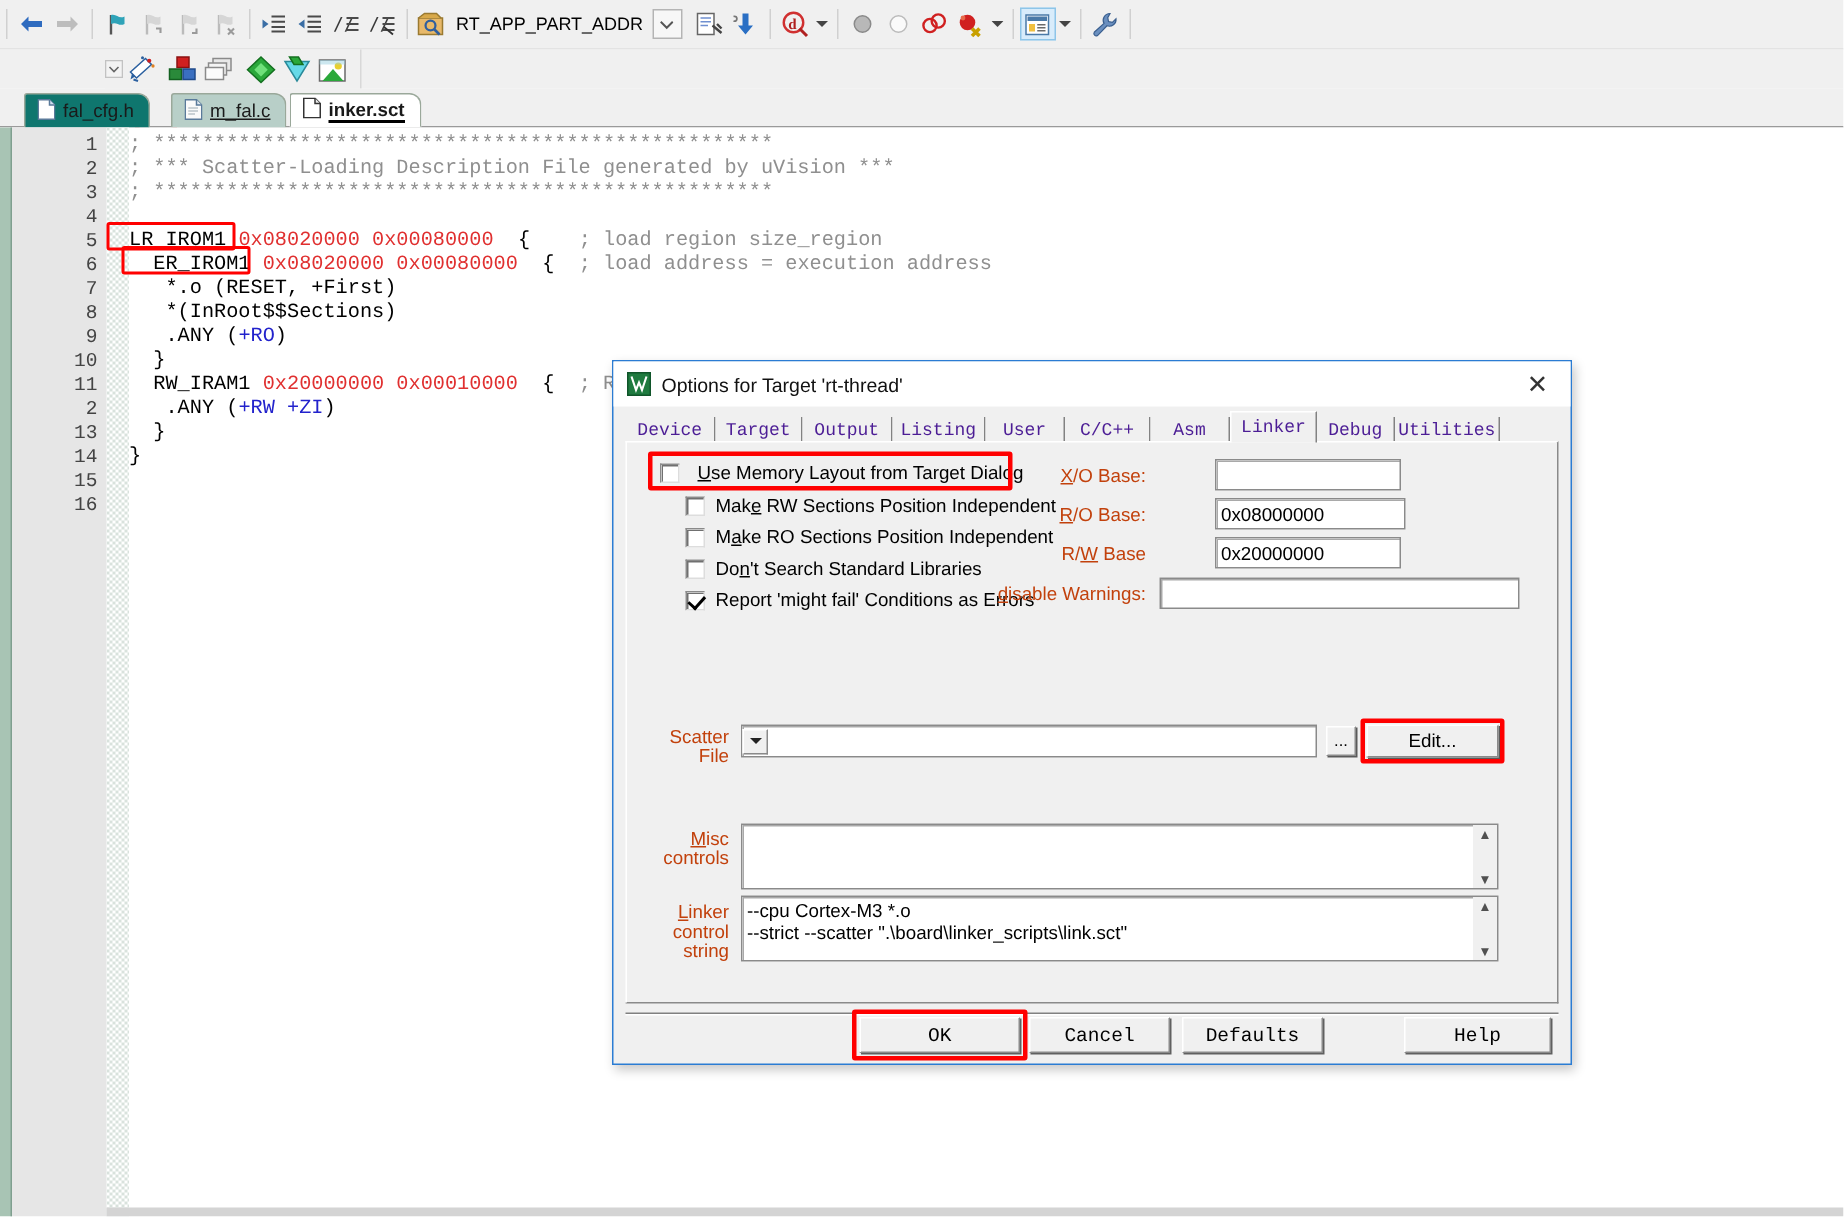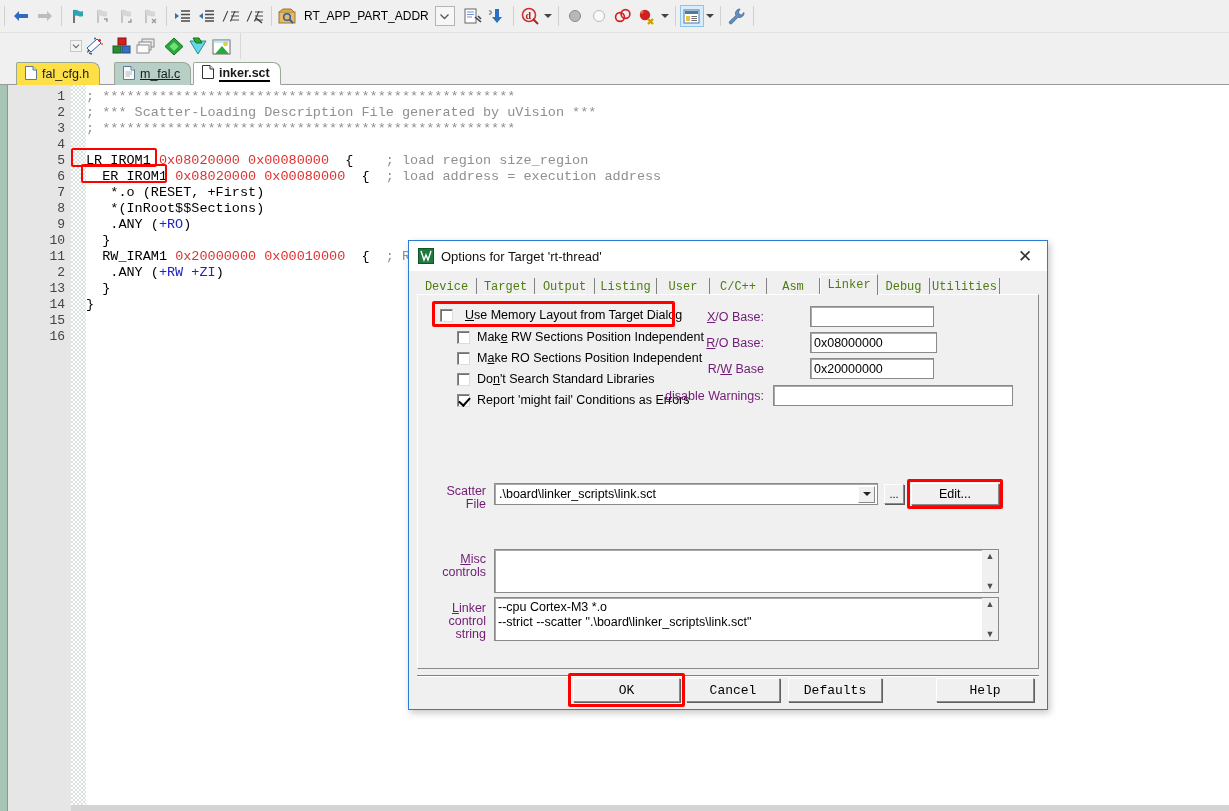--- a/index.html
+++ b/index.html
@@ -57,21 +57,21 @@
   .ftab {
     position: absolute; top: 3px; height: 23px;
     display: flex; align-items: center; gap: 5px;
     padding: 0 10px 0 8px;
     font-size: 12.5px; color: #1a1a1a;
     border-top: 1px solid #9aa89a; border-left: 1px solid #9aa89a;
     border-right: 1px solid #9aa89a;
     border-radius: 2px 8px 0 0;
   }
   .ftab .doc-ic { flex: none; }
-  #tab0 { left: 16px;  background: #fde047; }
+  #tab0 { left: 16px;  background: #0f766e; }
   #tab1 { left: 114px; background: #b8cfc8; text-decoration: underline; }
   #tab2 { left: 193px; background: #ffffff; border-bottom: 1px solid #fff; }
   #tab2 .ftab-lbl { font-weight: bold; border-bottom: 2px solid #000; }
 
   
   #editor {
     position: absolute; left: 0; top: 85px; width: 1229px; height: 726px;
     background: #ffffff;
   }
   #edge-green { position: absolute; left: 0; top: 0; width: 8px; height: 100%; background: #a8c4b4; }
@@ -127,21 +127,21 @@
     display: flex; align-items: center; justify-content: center;
     font-size: 17px; color: #333; font-family: "Liberation Sans", sans-serif;
   }
 
   #tabbar {
     position: absolute; left: 8px; top: 36px; right: 8px; height: 18px;
   }
   .dtab {
     position: absolute; bottom: 0; height: 17px;
     font-family: "Liberation Mono", monospace; font-size: 12px;
-    color: #4d7c0f; background: #f0f0f0;
+    color: #4c1d95; background: #f0f0f0;
     display: flex; align-items: center; justify-content: center;
     border-right: 1px solid #828282;
     padding: 0 6px;
   }
   .dtab.sel {
     height: 21px; background: #f0f0f0;
     border-left: 1px solid #fff; border-top: 1px solid #fff;
     border-right: 1px solid #828282;
     z-index: 3; font-weight: normal;
   }
@@ -164,21 +164,21 @@
     content: "";
     position: absolute; left: 3px; top: 0px; width: 5px; height: 9px;
     border: solid #000; border-width: 0 2px 2px 0;
     transform: rotate(42deg);
   }
   .cblabel { font-size: 12.5px; color: #000; white-space: nowrap; }
   .acc { text-decoration: underline; }
 
   
   .fld-label {
-    position: absolute; font-size: 12.5px; color: #701a75; text-align: right;
+    position: absolute; font-size: 12.5px; color: #c2410c; text-align: right;
     white-space: nowrap;
   }
   .fld-input {
     position: absolute; background: #fff;
     border: 1px solid #8a8a8a;
     box-shadow: inset 1px 1px 0 #a9a9a9;
     font-size: 12.5px; color: #000;
     display: flex; align-items: center; padding-left: 3px;
     font-family: "Liberation Sans", sans-serif;
   }
@@ -608,21 +608,20 @@
       <div class="fld-label" style="left:250px; top:67px; width:96px;"><span>R/</span><span class="acc">W</span><span> Base</span></div>
       <div class="fld-input" style="left:392px; top:63px; width:124px; height:21px;">0x20000000</div>
 
       <div class="fld-label" style="left:220px; top:94px; width:126px;"><span class="acc">d</span><span>isable Warnings:</span></div>
       <div class="fld-input" style="left:355px; top:90px; width:240px; height:21px;"></div>
 
       <div class="fld-label" style="left:10px; top:190px; width:58px; line-height:13px;">
         <span>Scatter</span><br><span>File</span>
       </div>
       <div class="combo-wrap" style="left:76px; top:188px; width:384px; height:22px;">
-        <span class="combo-text">.\board\linker_scripts\link.sct</span>
         <span class="combo-btn">
           <svg width="8" height="6" viewBox="0 0 8 6">
               <path d="M0 1 L4 5 L8 1 Z" fill="#222"></path>
             </svg>
         </span>
       </div>
       <div class="w95btn" style="left:466px; top:189px; width:20px; height:20px; font-size:11px;">...</div>
       <div class="w95btn" style="left:493px; top:188px; width:88px; height:22px;">Edit...</div>
 
       <div class="fld-label" style="left:10px; top:258px; width:58px; line-height:13px;">

